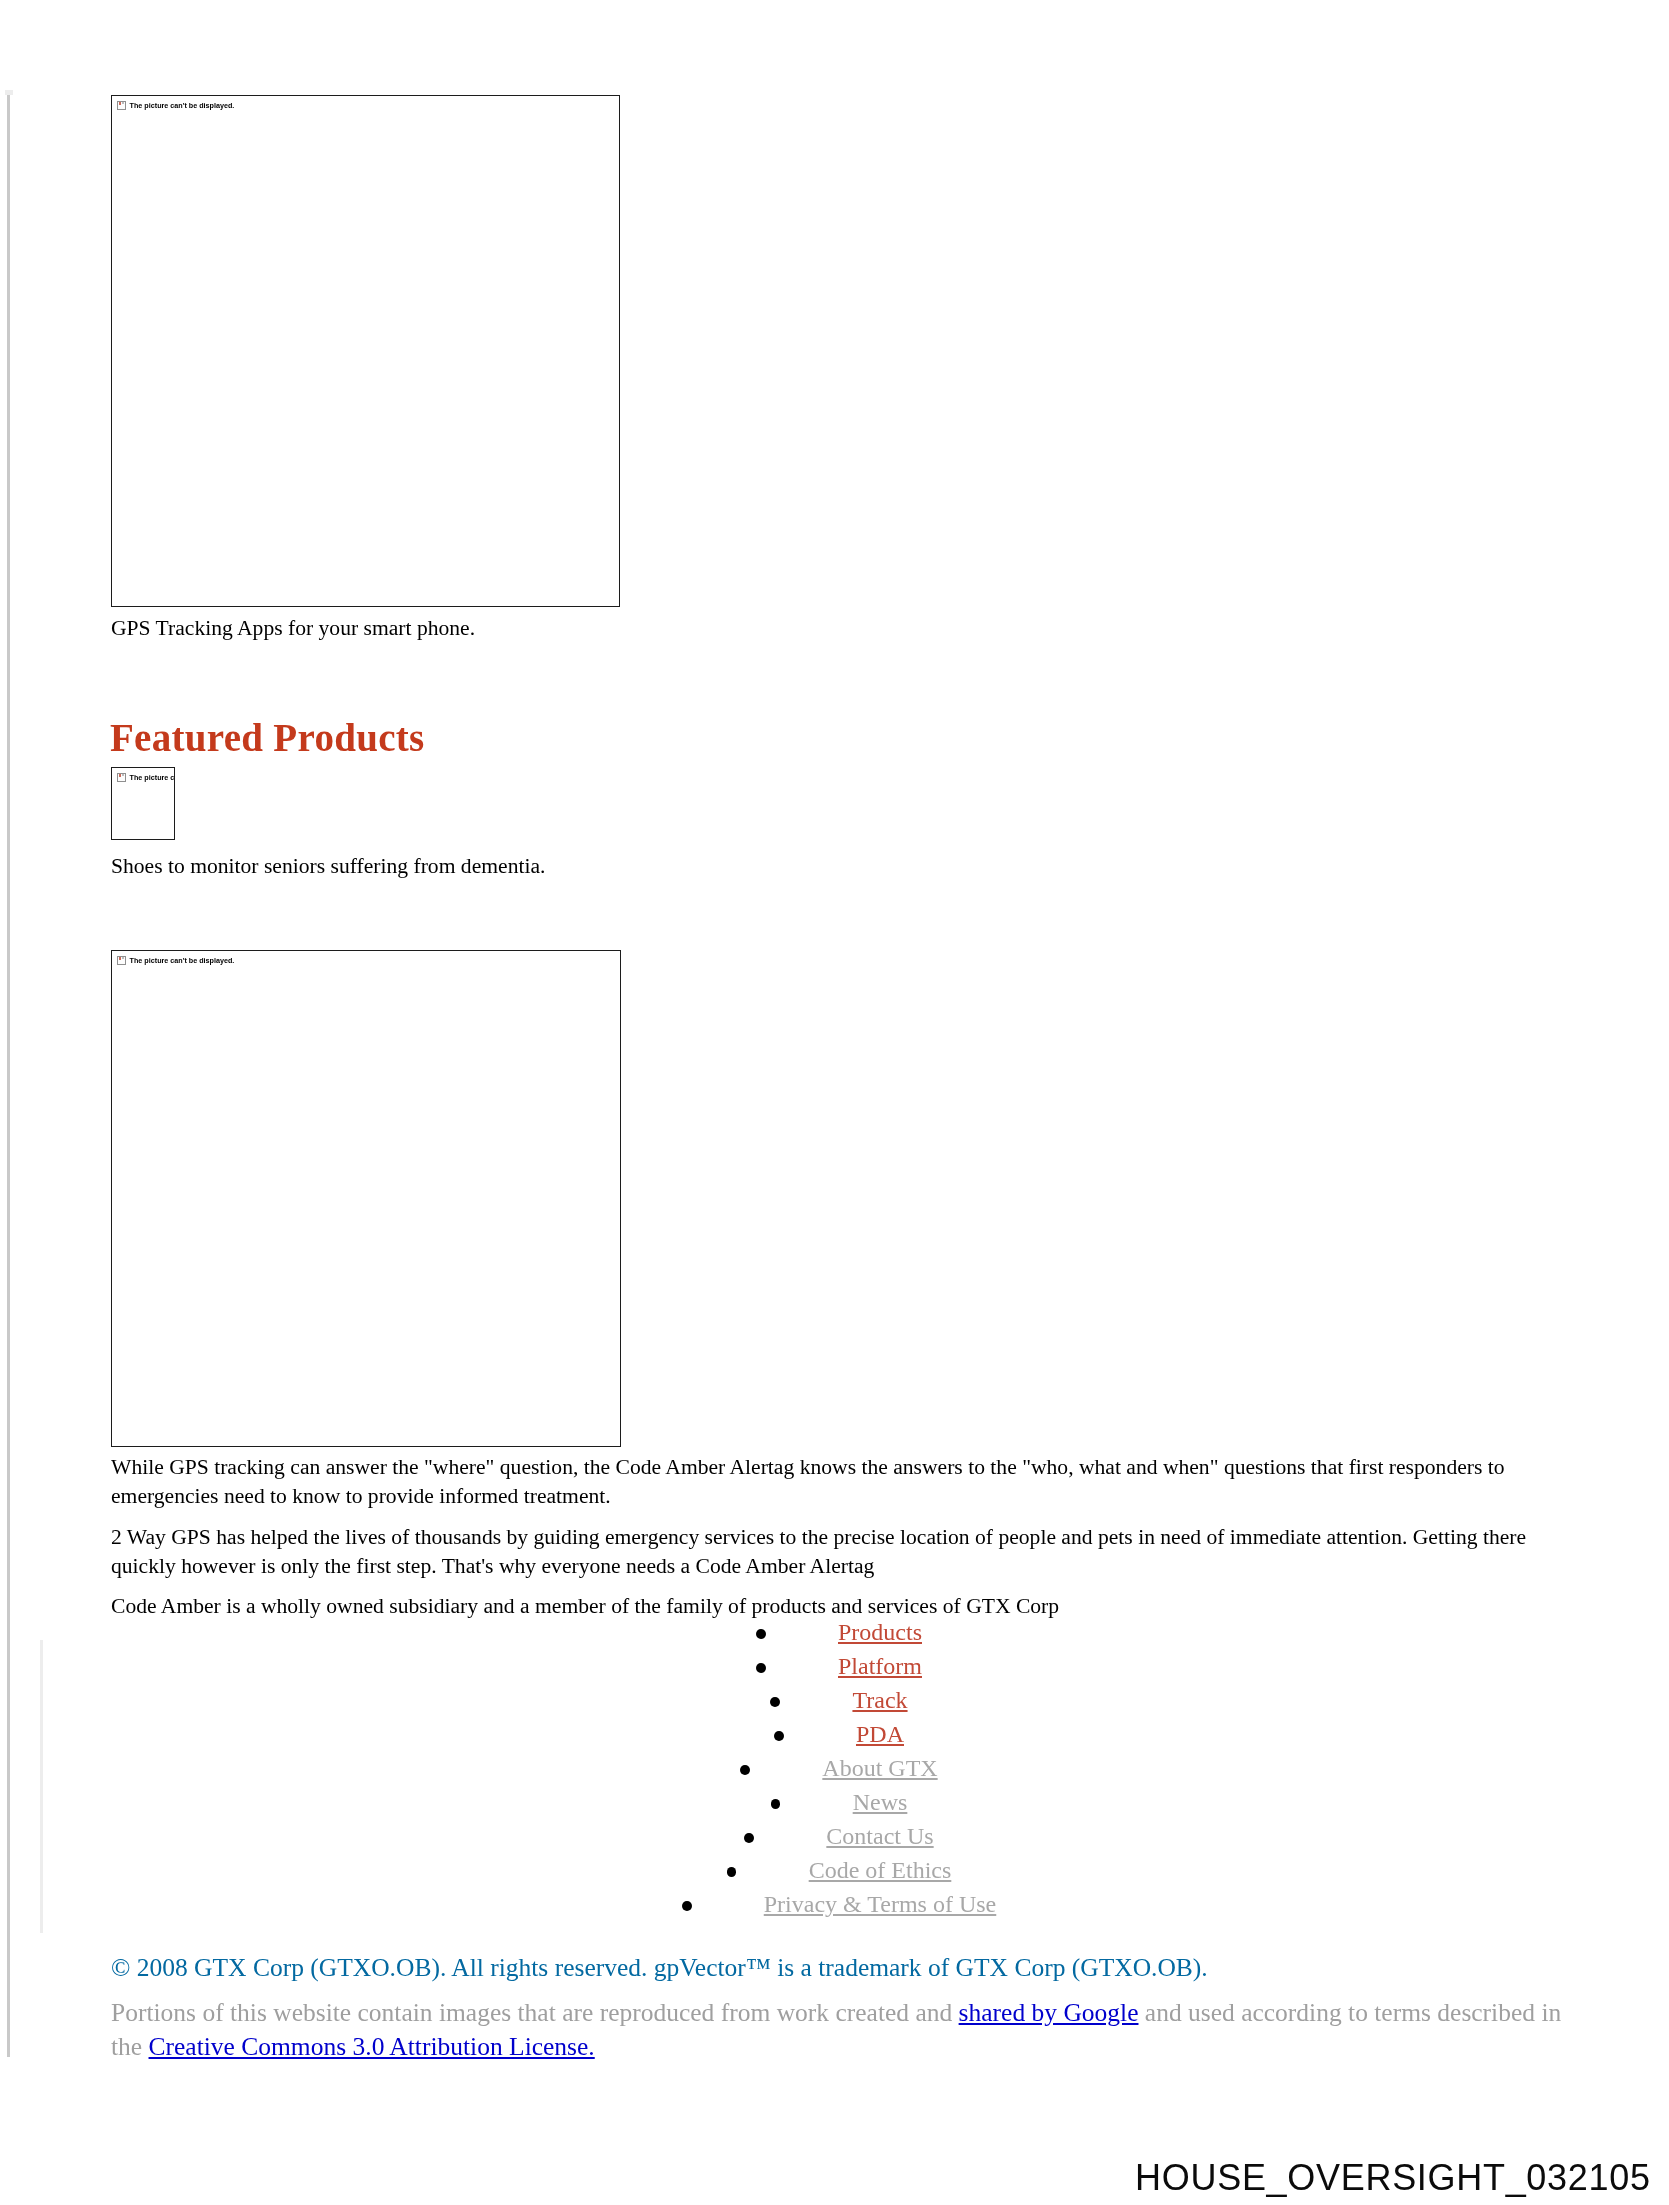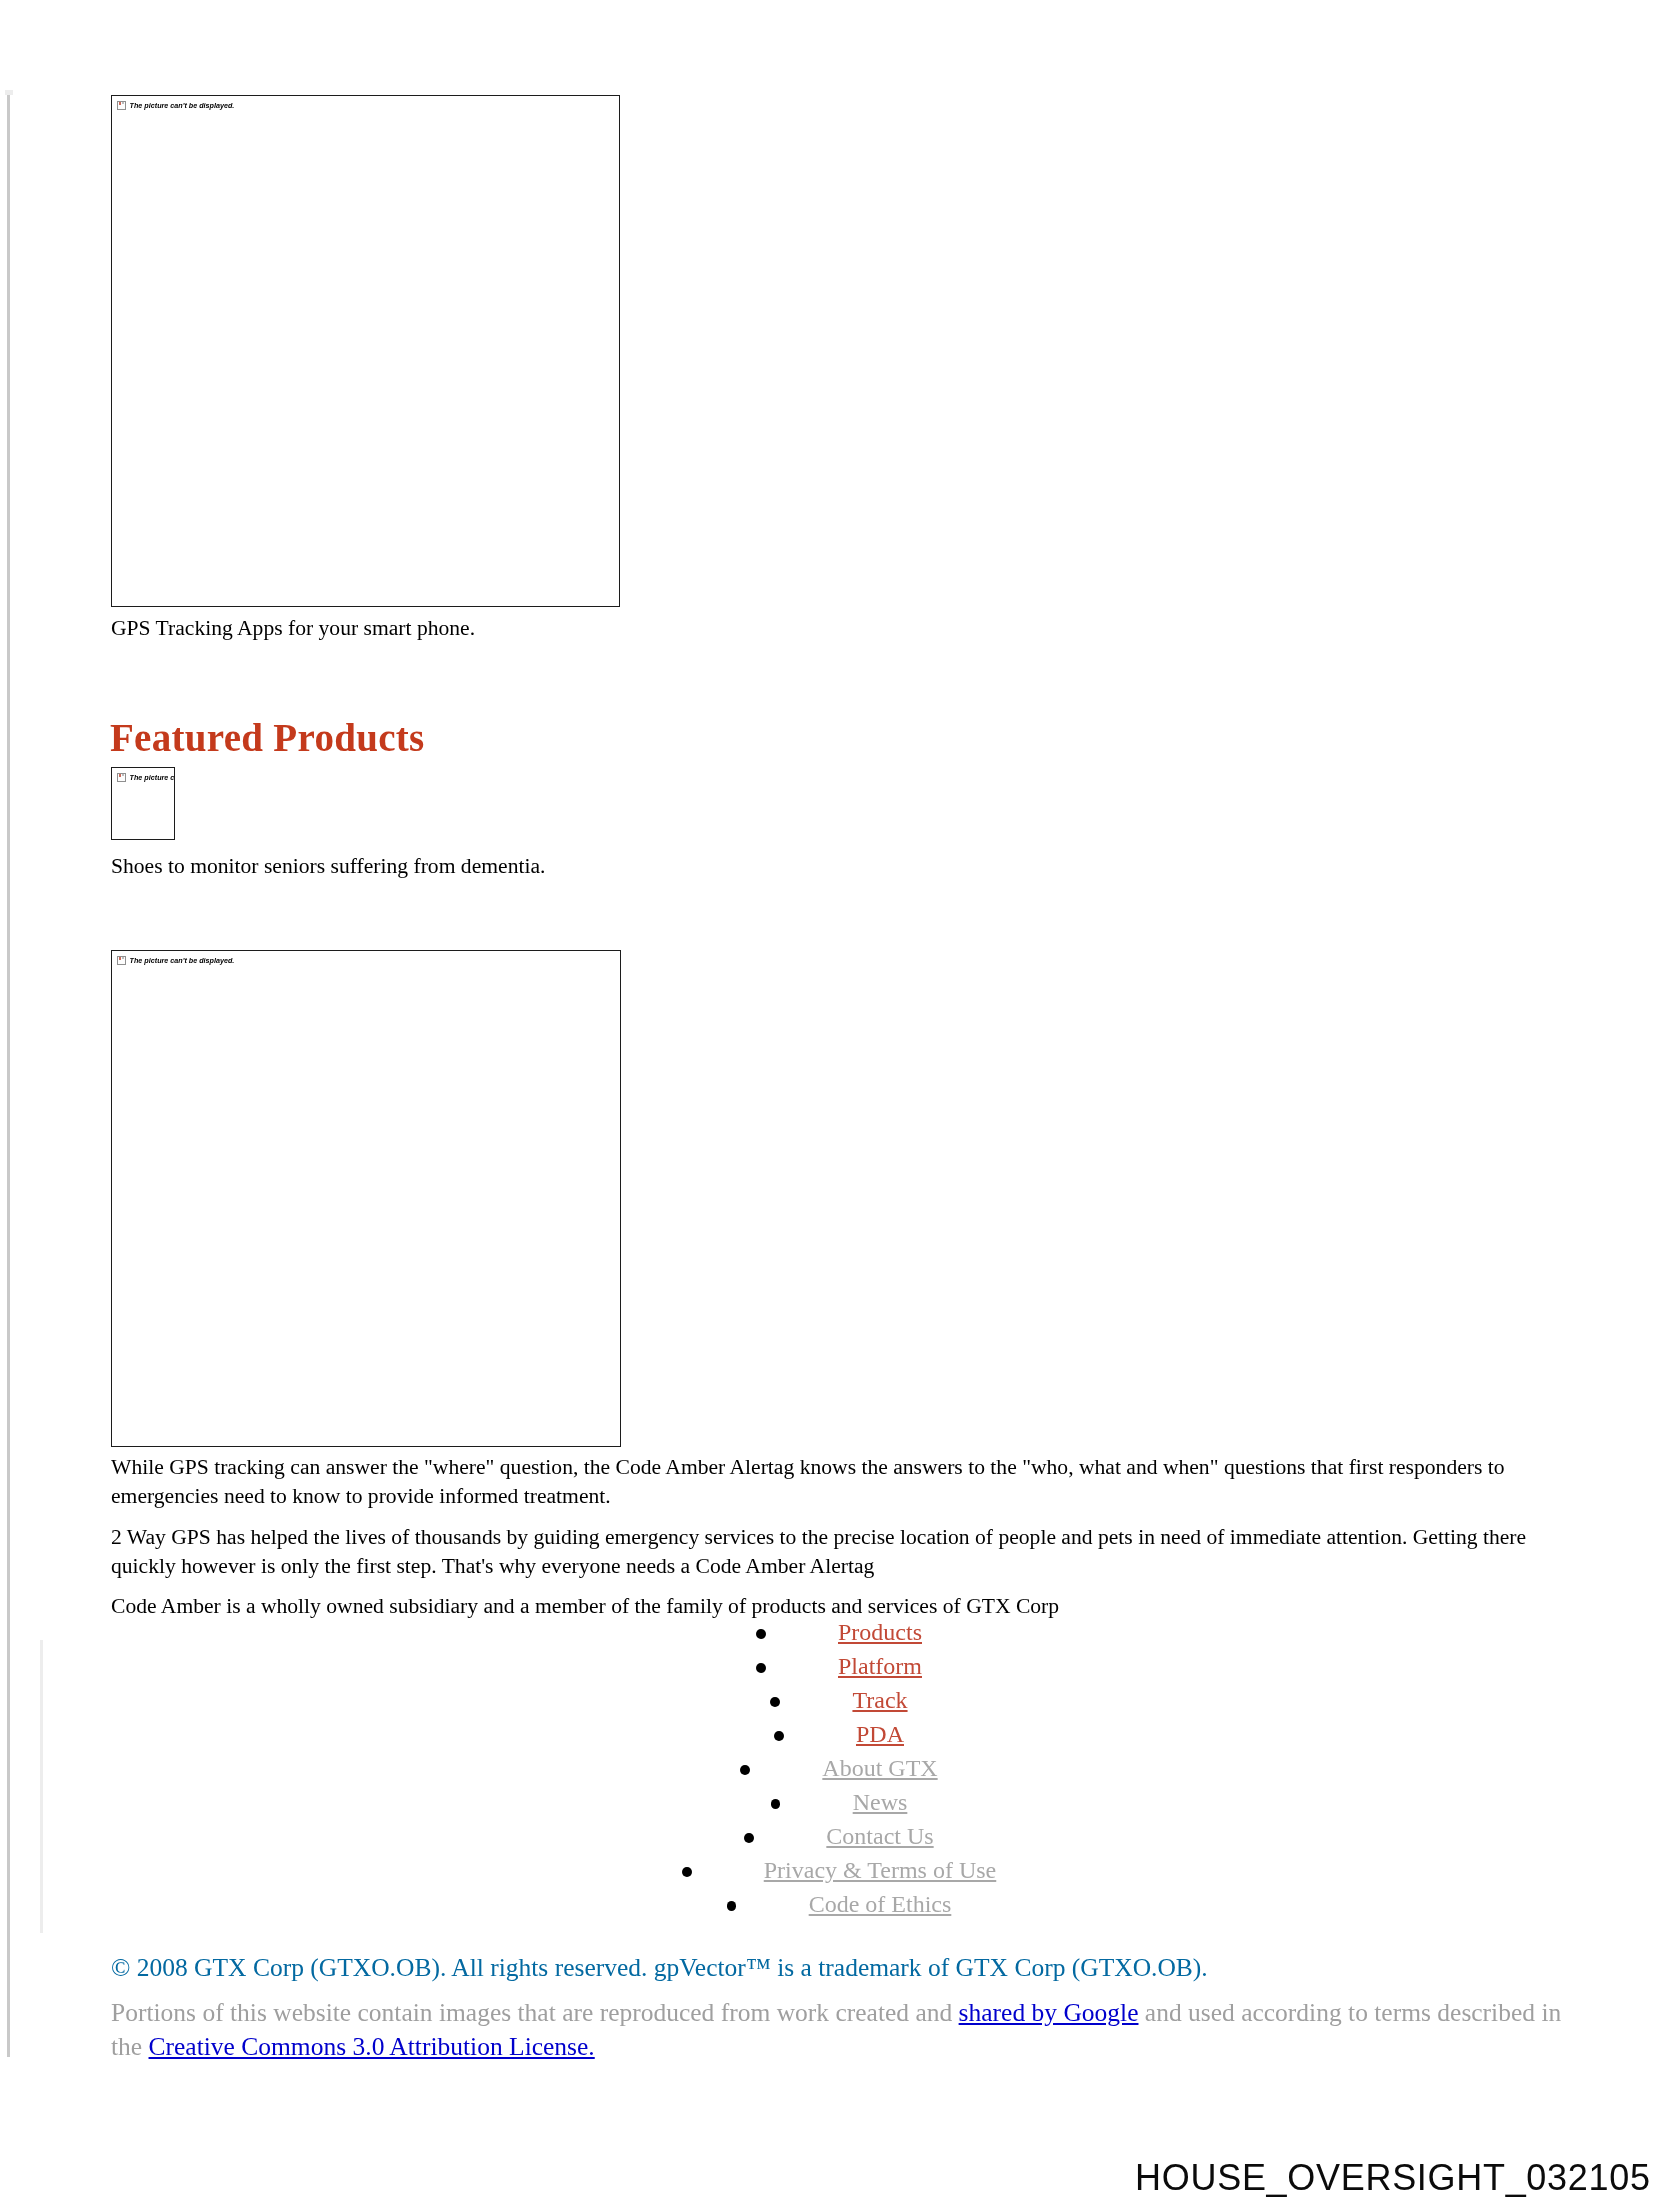--- a/index.html
+++ b/index.html
@@ -17,21 +17,21 @@
   .vrule-dark::before { content:''; position:absolute; left:-1.3px; top:-4.6px; width:7.9px; height:4.6px; background:#ededed; }
   .vrule-light { position:absolute; left:40px; top:1640px; width:2.6px; height:293px; background:#ededed; }
 
   
   .imgbox {
     position:absolute;
     border:1.3px solid #1c1c1c;
     background:#ffffff;
     overflow:hidden;
   }
-  .imgbox-inner { position:absolute; left:5.2px; top:4.6px; display:flex; align-items:flex-end; white-space:nowrap;font-style:italic; }
+  .imgbox-inner { position:absolute; left:5.2px; top:4.6px; display:flex; align-items:flex-end; white-space:nowrap; }
   .broken-icon {
     width:8.5px; height:9.8px; flex:0 0 auto;
     border:0.7px solid #8f8f8f;
     background:#fdfdfd;
     position:relative; margin-right:3.9px;
   }
   .broken-icon::before { content:''; position:absolute; left:0.7px; top:0.7px; width:2.6px; height:2.6px; background:#c86a5a; }
   .broken-icon::after  { content:''; position:absolute; right:0.7px; top:0.7px; width:2px; height:1.3px; background:#bbbbbb; }
   .broken-text {
     font-family:"Liberation Sans", sans-serif;
@@ -132,22 +132,22 @@
 <div class="para para-3">Code Amber is a wholly owned subsidiary and a member of the family of products and services of GTX Corp</div>
 
 <ul class="nav-list">
   <li><span class="navwrap"><a class="navlink red">Products</a></span></li>
   <li><span class="navwrap"><a class="navlink red">Platform</a></span></li>
   <li><span class="navwrap"><a class="navlink red">Track</a></span></li>
   <li><span class="navwrap"><a class="navlink red">PDA</a></span></li>
   <li><span class="navwrap"><a class="navlink gray">About GTX</a></span></li>
   <li><span class="navwrap"><a class="navlink gray">News</a></span></li>
   <li><span class="navwrap"><a class="navlink gray">Contact Us</a></span></li>
+  <li><span class="navwrap"><a class="navlink gray">Code of Ethics</a></span></li>
   <li><span class="navwrap"><a class="navlink gray">Privacy &amp; Terms of Use</a></span></li>
-  <li><span class="navwrap"><a class="navlink gray">Code of Ethics</a></span></li>
 </ul>
 
 <div class="copyright">© 2008 GTX Corp (GTXO.OB). All rights reserved. gpVector™ is a trademark of GTX Corp (GTXO.OB).</div>
 
 <div class="attribution"><span>Portions of this website contain images that are reproduced from work created and </span><a class="bluelink">shared by Google</a><span> and used according to terms described in the </span><a class="bluelink">Creative Commons 3.0 Attribution License.</a></div>
 
 <div class="bates">HOUSE_OVERSIGHT_032105</div>
 
 
 </body></html>

